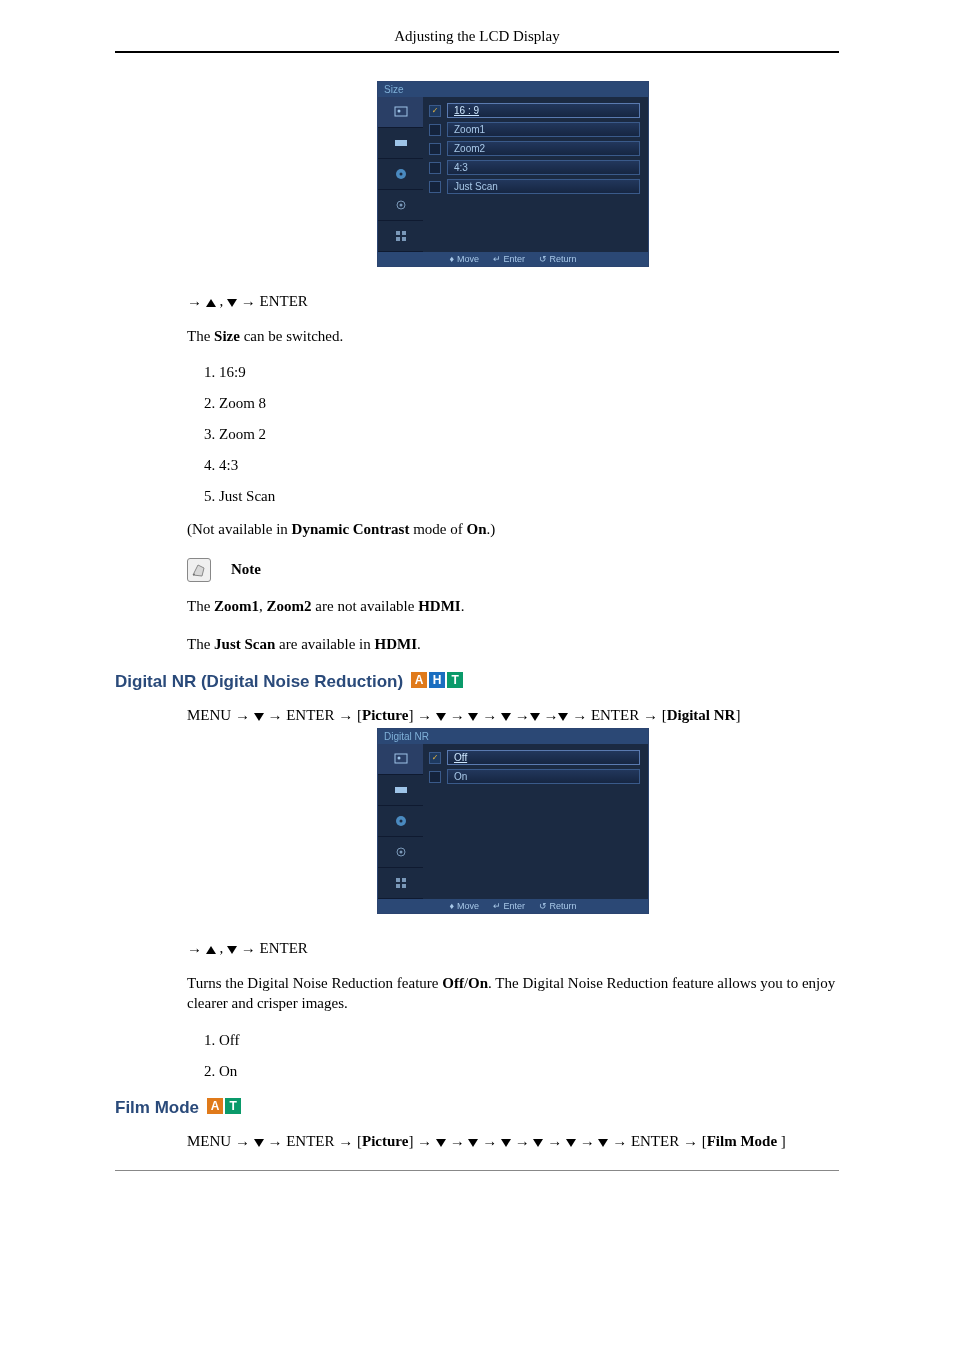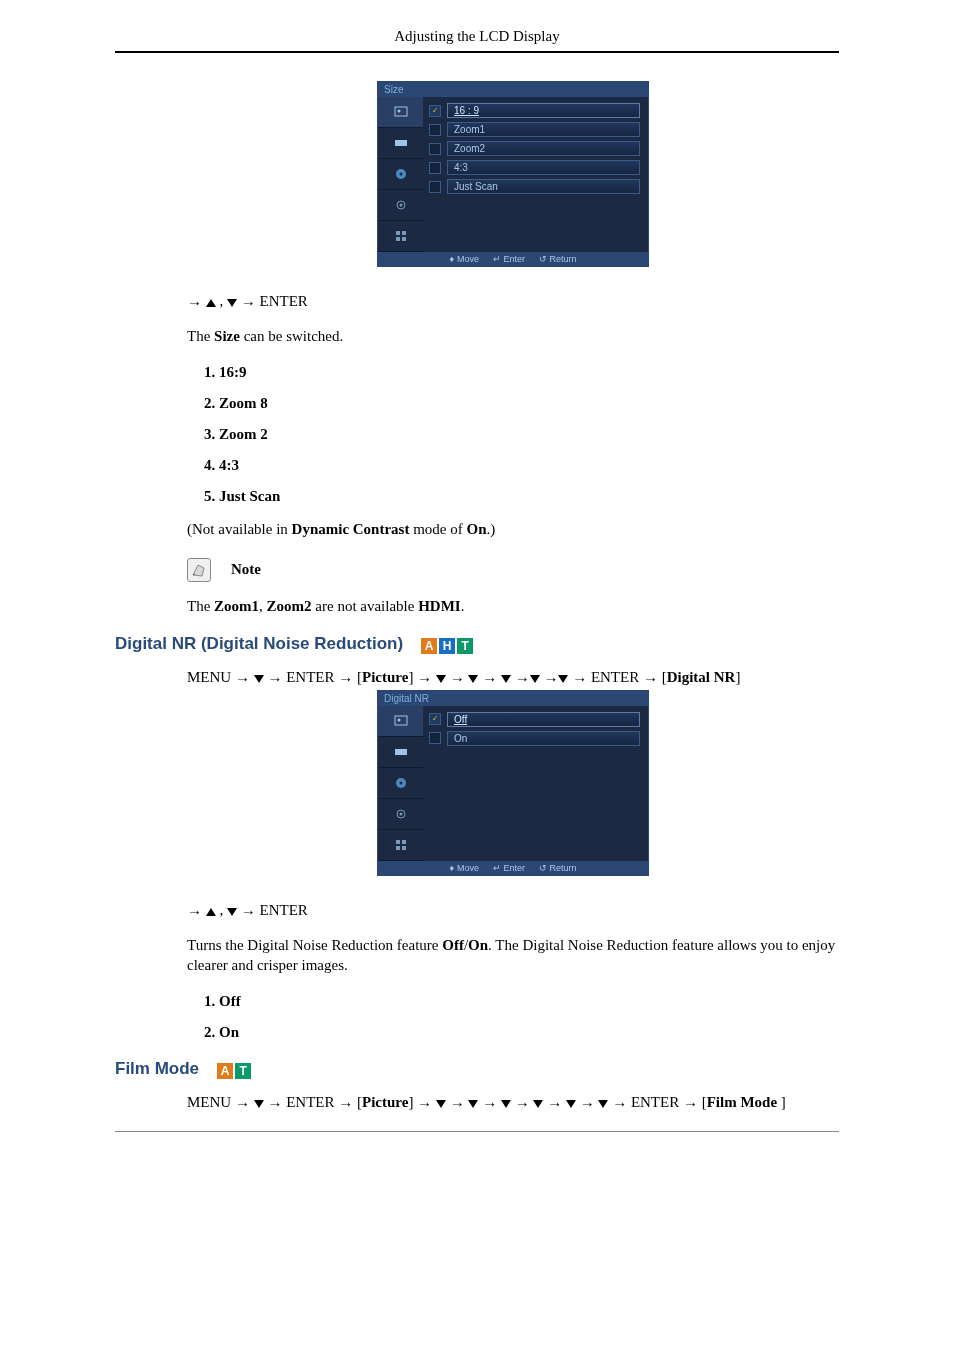--- a/index.html
+++ b/index.html
@@ -112,36 +112,36 @@
   .nav-line { margin: 12px 0 16px 0; }
   .tri-up, .tri-down {
     display:inline-block;
     width:0; height:0;
     vertical-align: -1px;
   }
   .tri-up { border-left:5px solid transparent; border-right:5px solid transparent; border-bottom:8px solid #000; }
   .tri-down { border-left:5px solid transparent; border-right:5px solid transparent; border-top:8px solid #000; }
   .para { margin: 0 0 18px 0; line-height:1.35; }
   ol.optlist { margin: 0 0 14px 4px; padding-left: 28px; }
-  ol.optlist li { margin-bottom: 14px; font-weight:bold; }
+  ol.optlist li { margin-bottom: 14px; font-weight:normal; }
   .note-row { display:flex; align-items:center; gap:20px; margin-bottom:14px;}
   .note-icon {
     width:22px; height:22px; border:1px solid #888; border-radius:3px;
     display:flex; align-items:center; justify-content:center;
     background:#f0f0f0;
   }
   .section-heading {
     font-family: Arial, Helvetica, sans-serif;
     font-weight: bold;
     font-size: 17px;
     color: #2a4a7a;
     margin: 18px 0 14px -72px;
     display:flex;
-    align-items:flex-end;
-    gap:18px;
+    align-items:flex-start;
+    gap:8px;
   }
   .mode-badges { display:inline-flex; gap:2px; }
   .badge {
     display:inline-flex; align-items:center; justify-content:center;
     width:16px; height:16px; color:#fff; font-weight:bold;
     font-family: Arial, sans-serif; font-size:12px;
   }
   .badge.A { background:#e07a1a; }
   .badge.H { background:#1a6ec0; }
   .badge.T { background:#0a9a6a; }
@@ -258,20 +258,23 @@
             <path d="M2 13 L4 12" stroke="#666"></path>
           </svg>
       </span>
       <b>Note</b>
     </div>
 
     <p class="para">
       <span>The </span><b>Zoom1</b><span>, </span><b>Zoom2</b><span> are not available </span><b>HDMI</b><span>.</span>
     </p>
 
+    <p class="para">
+      <span>The </span><b>Just Scan</b><span> are available in </span><b>HDMI</b><span>.</span>
+    </p>
 
     <div class="section-heading">
       <span>Digital NR (Digital Noise Reduction)</span>
       <span class="mode-badges">
         <span class="badge A">A</span>
         <span class="badge H">H</span>
         <span class="badge T">T</span>
       </span>
     </div>
 

